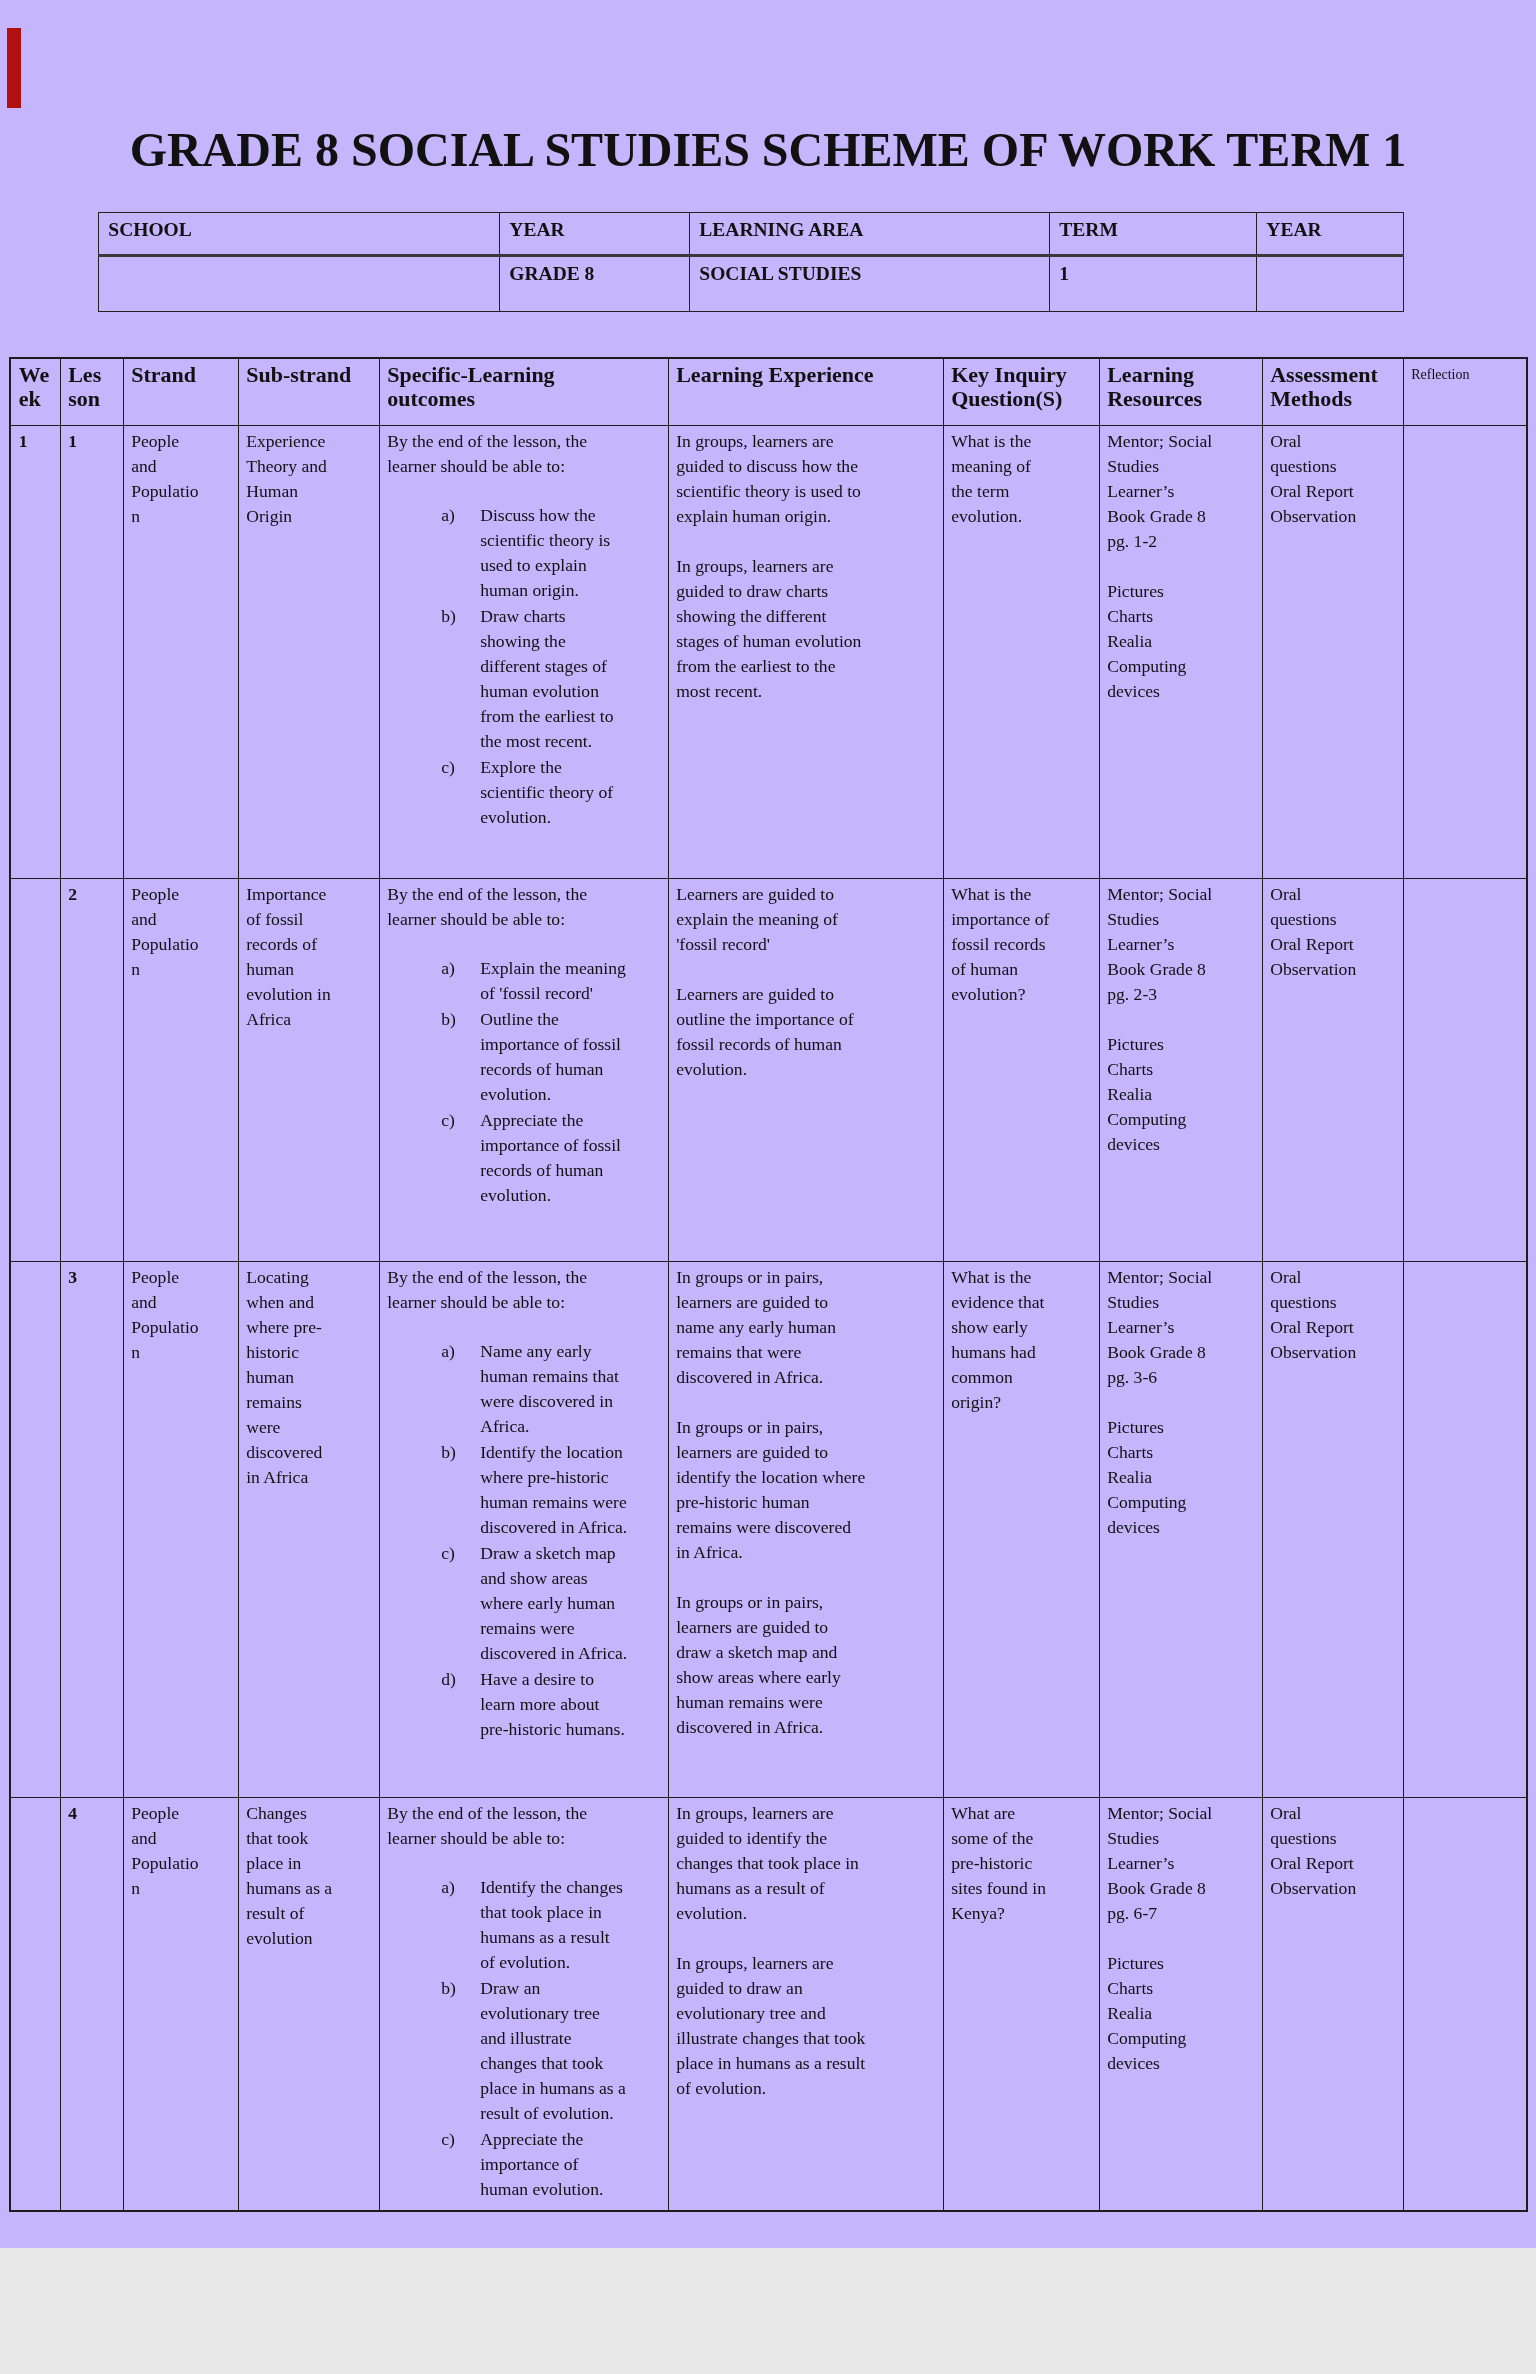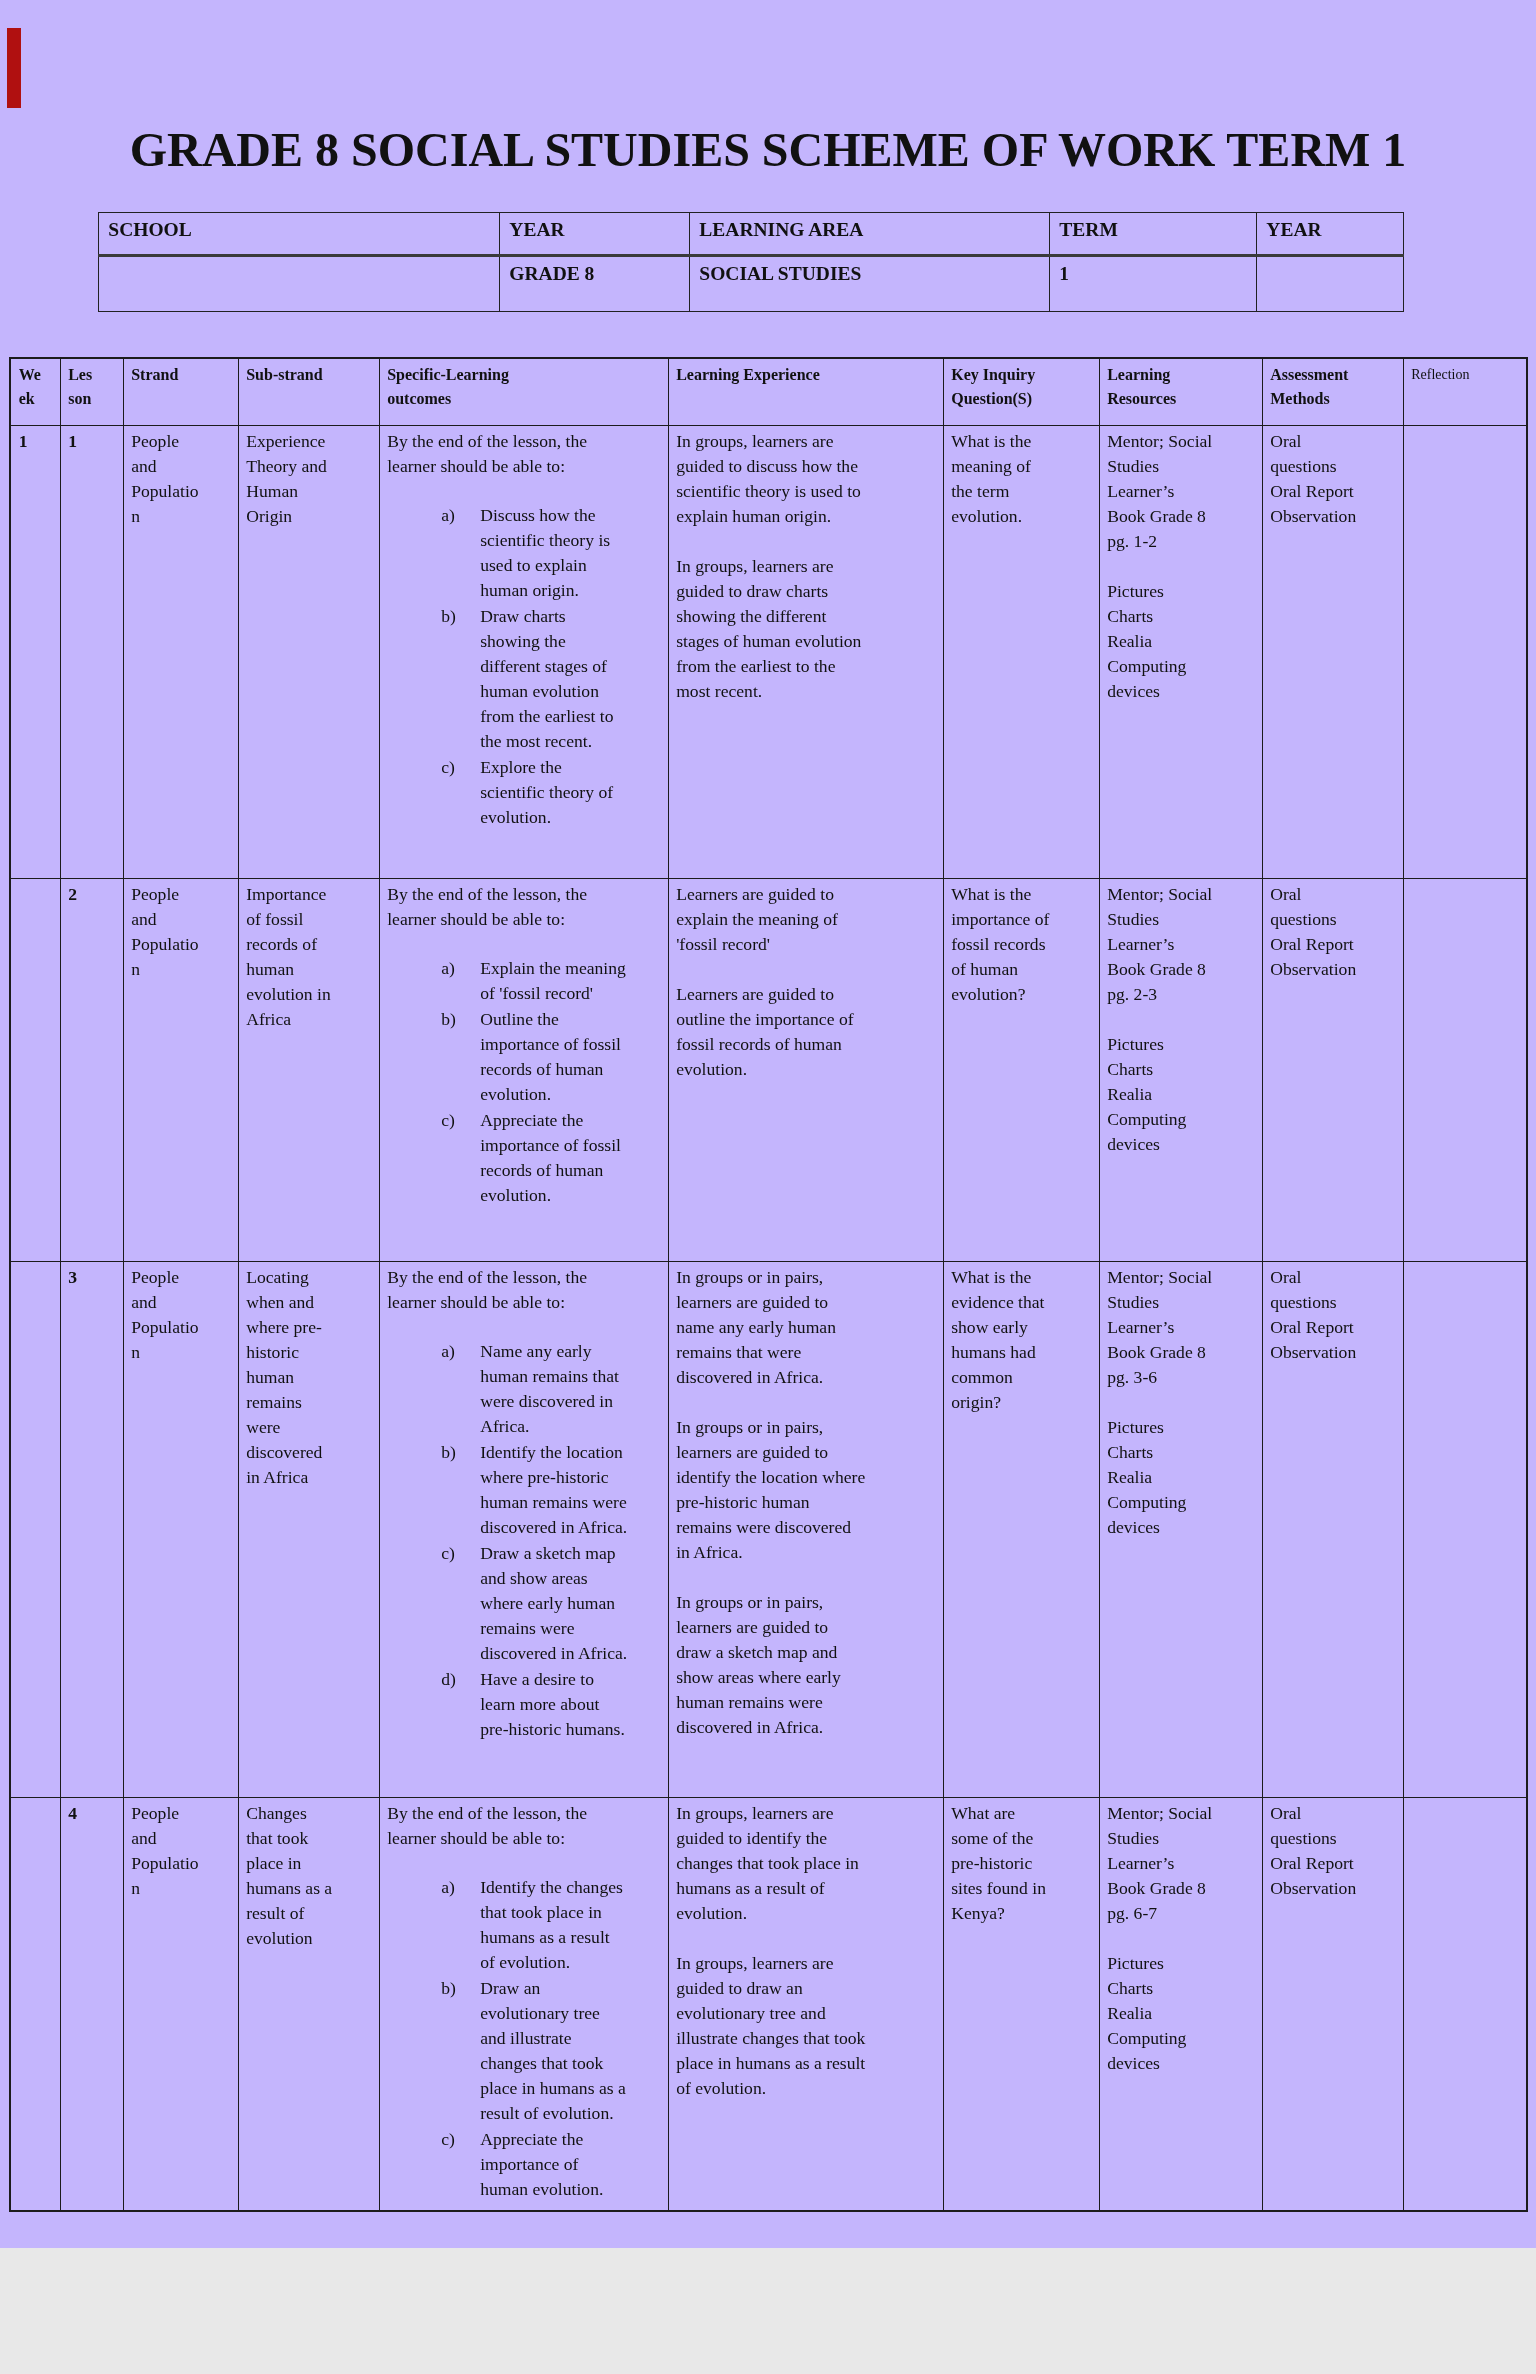--- a/index.html
+++ b/index.html
@@ -14,21 +14,21 @@
                  vertical-align:top;overflow:hidden;}
   .info-table tr.hdr{height:43px;}
   .info-table tr.hdr td{border-bottom:3.7px solid #3a3a3a;border-radius:20px;}
   .info-table tr.val{height:56px;}
   
   .main-table{position:absolute;left:9.3px;top:357px;width:1518px;border-collapse:collapse;table-layout:fixed;}
   .main-table th,.main-table td{border:1.9px solid #1c1c1c;vertical-align:top;text-align:left;
         padding:3.7px 5.6px 3.7px 7.4px;overflow:hidden;}
   .main-table{border:2.8px solid #1c1c1c;}
   .main-table thead tr{height:67px;}
-  .main-table th{font-size:16px;font-weight:700;line-height:24px;white-space:pre-line;}
+  .main-table th{font-size:22px;font-weight:700;line-height:24px;white-space:pre-line;}
   .main-table th.light{font-weight:400;font-size:14px;}
   .main-table td{font-size:17.6px;line-height:25px;}
   .pre{white-space:pre-line;}
   .num{font-weight:700;font-size:18.6px;}
   .main-table tbody tr:nth-child(1){height:453px;}
   .main-table tbody tr:nth-child(2){height:383px;}
   .main-table tbody tr:nth-child(3){height:536px;}
   .main-table tbody tr:nth-child(4){height:414px;}
   .oc-list{margin-top:24px;}
   .oc-item{display:flex;padding-left:54px;margin:0 0 0.9px 0;}

